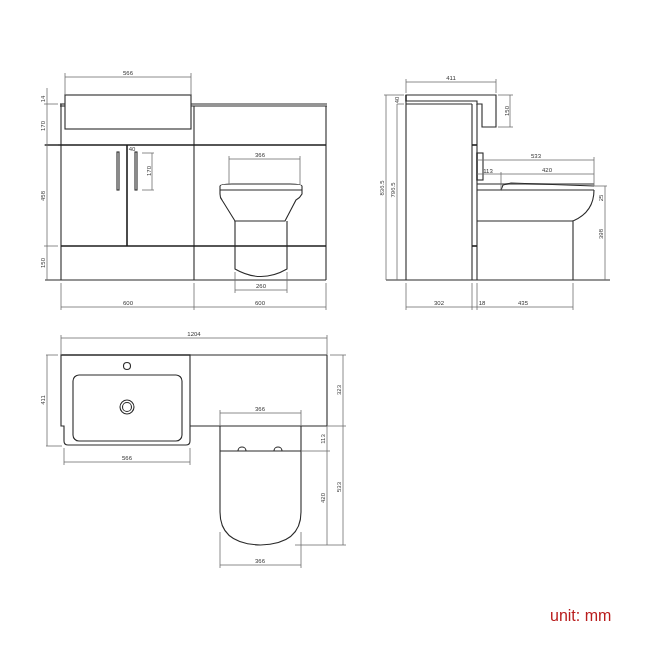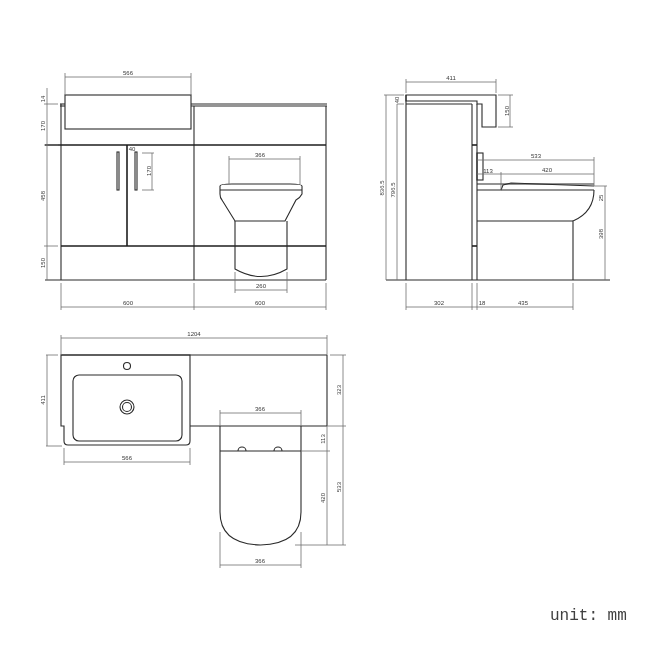--- a/index.html
+++ b/index.html
@@ -2,21 +2,21 @@
 <html><head>
 <meta charset="utf-8">
 <style>
   html, body { margin:0; padding:0; background:#ffffff; }
   body { width:650px; height:650px; overflow:hidden; position:relative; font-family:"Liberation Sans", sans-serif; }
   svg { position:absolute; left:0; top:0; }
   .ln { stroke:#2b2b2b; stroke-width:1.1; fill:none; }
   .thk { stroke:#1e1e1e; stroke-width:1.6; fill:none; }
   .dim { stroke:#6e6e6e; stroke-width:0.8; fill:none; }
   .lbl { font-family:"Liberation Sans", sans-serif; font-size:6px; fill:#3a3a3a; }
-  .unit { position:absolute; left:550px; top:607px; font-family:Liberation Mono, monospace; font-size:16px; color:#404040; }
+  .unit { position:absolute; left:550px; top:607px; font-family:Liberation Sans, sans-serif; font-size:16px; color:#b91c1c; }
 </style>
 </head>
 <body>
 
 <svg width="650" height="650" viewBox="0 0 650 650">
 
   <g>
 
     <rect class="ln" x="65" y="95" width="126" height="34"></rect>
 

